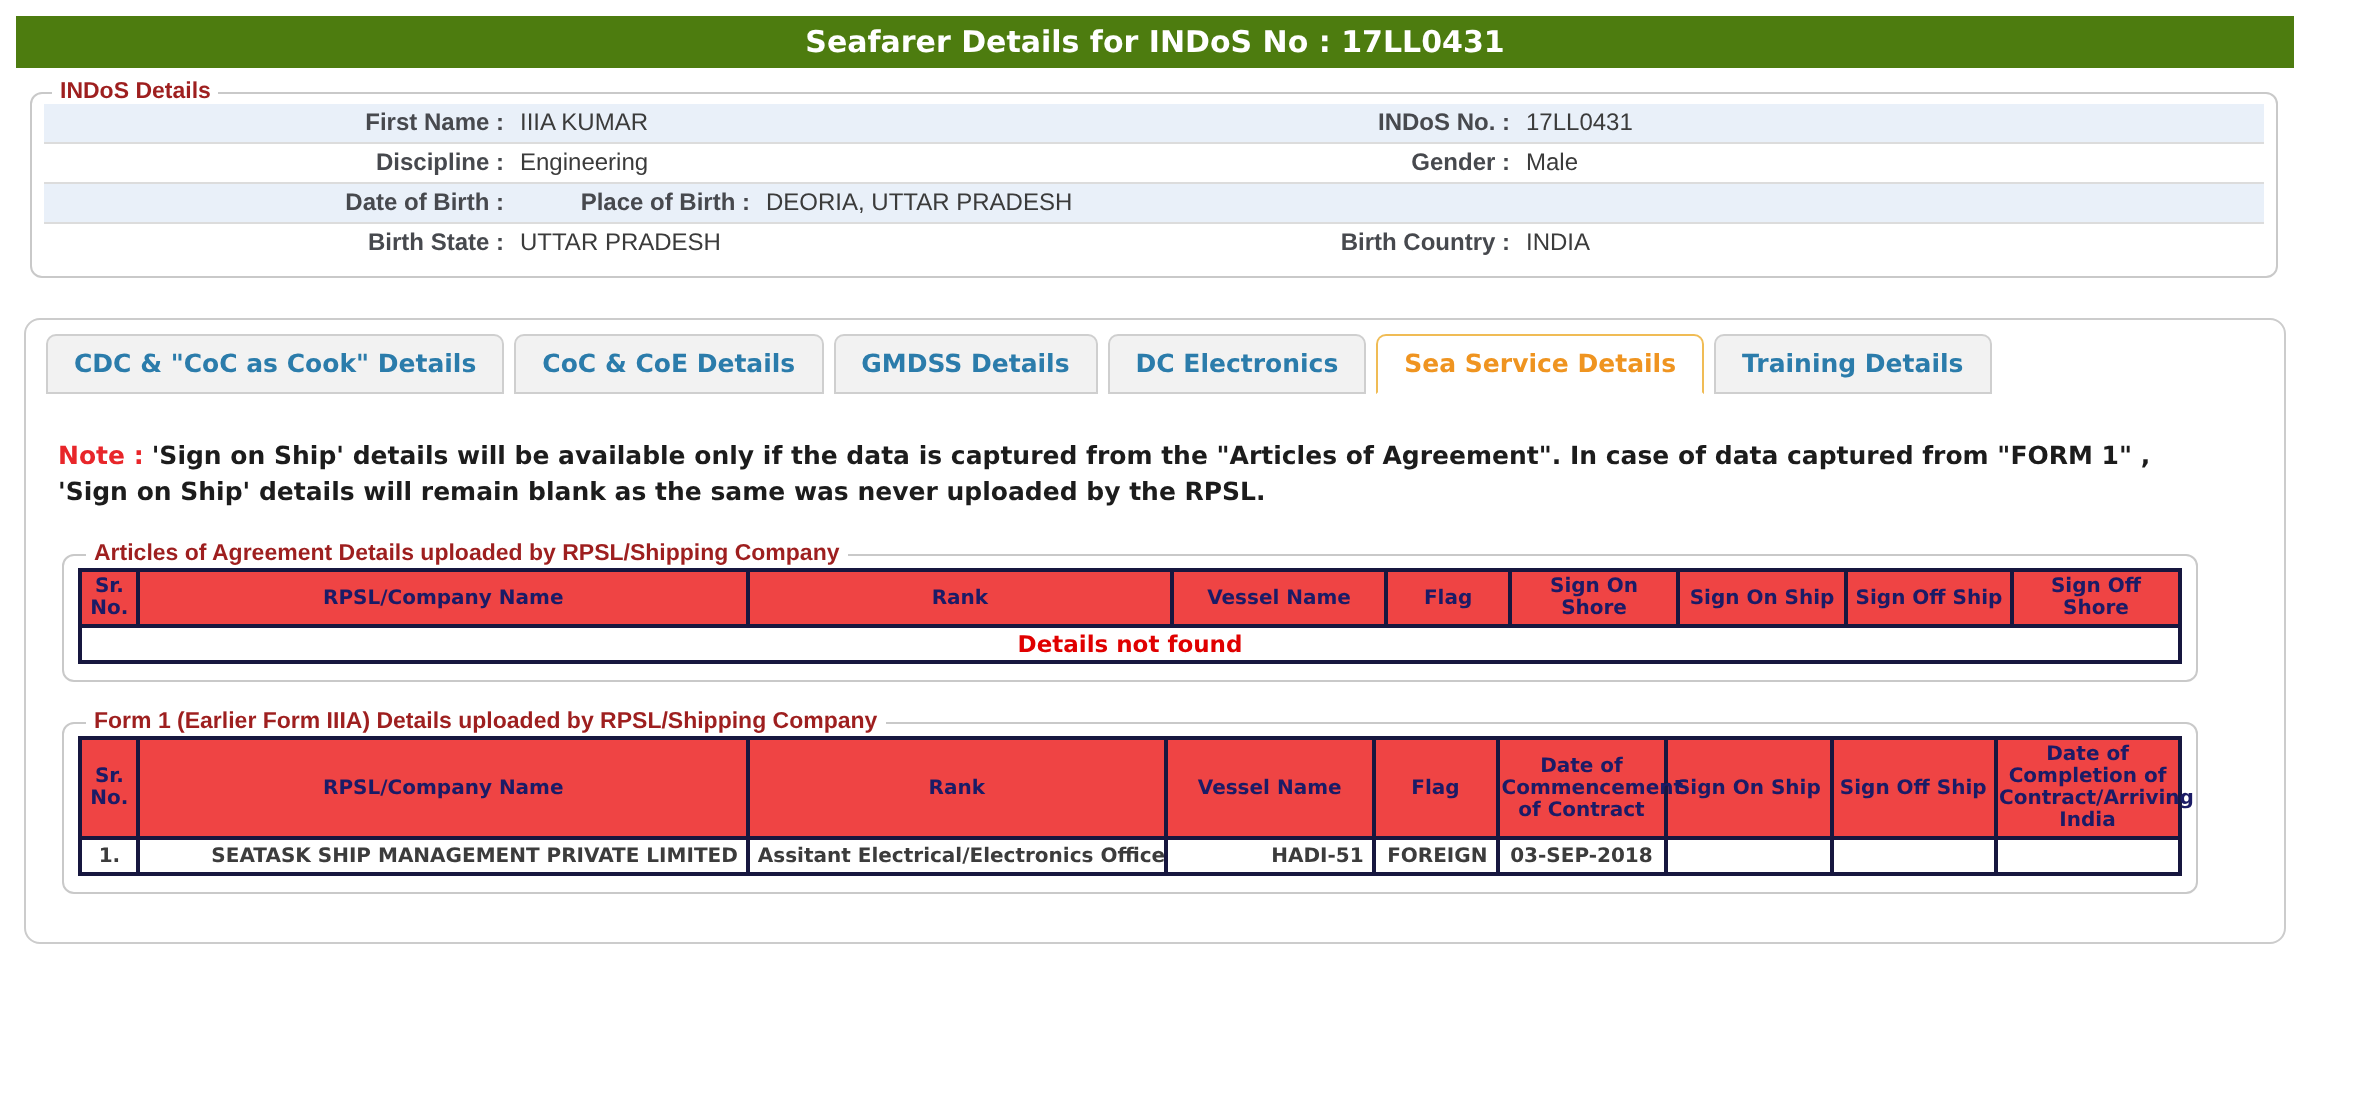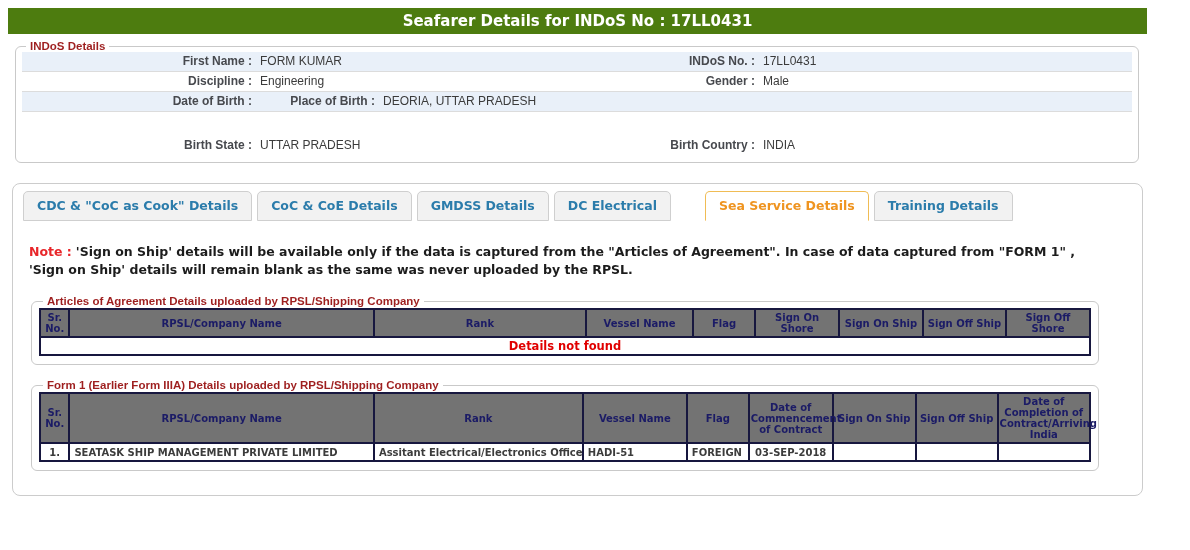--- a/index.html
+++ b/index.html
@@ -29,21 +29,21 @@
   }
   .indos-fieldset {
     margin: 6px 51px 0 15px;
     padding: 0 6px 6px 6px;
   }
   .detail-row {
     display: flex; height: 20px; line-height: 19px;
     font-size: 12px; color: #3b3b3b;
     border-bottom: 1px solid #dcdcdc;
   }
-  .detail-row:last-child { border-bottom: none; margin-top: 24px; }
+  .detail-row:last-child { border-bottom: none; }
   .detail-row.stripe { background: #E9F0F9; }
   .dl { font-weight: bold; color: #47494E; text-align: right; }
   .dv { padding-left: 8px; }
   .dl1 { width: 230px; } .dv1 { width: 380px; }
   .dl2 { width: 123px; } .dv2 { flex: 1; }
 
   
   .tab-panel {
     margin: 20px 47px 0 12px;
     min-height: 295px;
@@ -61,21 +61,20 @@
     background: #f2f2f2;
     color: #2B7CAB; font-weight: bold; font-size: 12.5px;
     padding: 6px 13px 7px 13px;
     cursor: pointer; white-space: nowrap;
     font-family: "DejaVu Sans", sans-serif;
   }
   .tab.active {
     background: #ffffff;
     border-color: #F0BC55; border-bottom-color: #ffffff;
     color: #EF9420;
-    margin-left: 29px;
   }
 
   
   .note {
     margin: 22px 20px 0 16px;
     font-size: 12.5px; font-weight: bold; color: #1c1c1c;
     line-height: 1.45;
     font-family: "DejaVu Sans", sans-serif;
     max-width: 1085px;
   }
@@ -88,29 +87,29 @@
   }
   .table-fieldset.second { margin-top: 14px; }
   table {
     width: 100%; border-collapse: collapse;
     border: 2px solid #17173F;
     font-family: "DejaVu Sans", sans-serif;
     table-layout: fixed;
   }
   th {
     border: 2px solid #17173F;
-    background: #737373; color: #1B1B66;
+    background: #ef4444; color: #1B1B66;
     font-weight: bold; font-size: 10px;
     padding: 2px 1px; text-align: center;
   }
   td {
     border: 2px solid #17173F;
     font-size: 10px; font-weight: bold; color: #3c3c3c;
     padding: 2px 4px; height: 18px;
-    overflow: hidden; white-space: nowrap;
+    overflow: hidden; white-space: nowrap; text-align: right;
   }
   td.ct { text-align: center; }
   td.empty-msg {
     color: #E00000; text-align: center; font-size: 11.5px;
     height: 16px; padding: 1px;
   }
   
   .t1 .c0{width:2.8%} .t1 .c1{width:29%} .t1 .c2{width:20.2%} .t1 .c3{width:10.2%}
   .t1 .c4{width:5.9%} .t1 .c5{width:8%} .t1 .c6{width:8%} .t1 .c7{width:7.9%} .t1 .c8{width:8%}
   
@@ -120,21 +119,21 @@
 </head>
 <body>
 
 <div class="title-bar">Seafarer Details for INDoS No : 17LL0431</div>
 
 <fieldset class="indos-fieldset">
   <legend>INDoS Details</legend>
 
   <div class="detail-row stripe">
     <div class="dl dl1">First Name :</div>
-    <div class="dv dv1">FORM KUMAR</div>
+    <div class="dv dv1">IIIA KUMAR</div>
     <div class="dl dl2">INDoS No. :</div>
     <div class="dv dv2">17LL0431</div>
   </div>
   <div class="detail-row">
     <div class="dl dl1">Discipline :</div>
     <div class="dv dv1">Engineering</div>
     <div class="dl dl2">Gender :</div>
     <div class="dv dv2">Male</div>
   </div>
   <div class="detail-row stripe">
@@ -148,21 +147,21 @@
     <div class="dl dl2">Birth Country :</div>
     <div class="dv dv2">INDIA</div>
   </div>
 </fieldset>
 
 <div class="tab-panel">
   <div class="tab-strip">
     <div class="tab">CDC &amp; "CoC as Cook" Details</div>
     <div class="tab">CoC &amp; CoE Details</div>
     <div class="tab">GMDSS Details</div>
-    <div class="tab">DC Electrical</div>
+    <div class="tab">DC Electronics</div>
     <div class="tab active">Sea Service Details</div>
     <div class="tab">Training Details</div>
 
   </div>
 
   <div class="note">
     <span class="note-prefix">Note :</span><span>'Sign on Ship' details will be available only if the data is captured from the "Articles of Agreement". In case of data captured from "FORM 1" , 'Sign on Ship' details will remain blank as the same was never uploaded by the RPSL.</span>
   </div>
 
   <fieldset class="table-fieldset">

